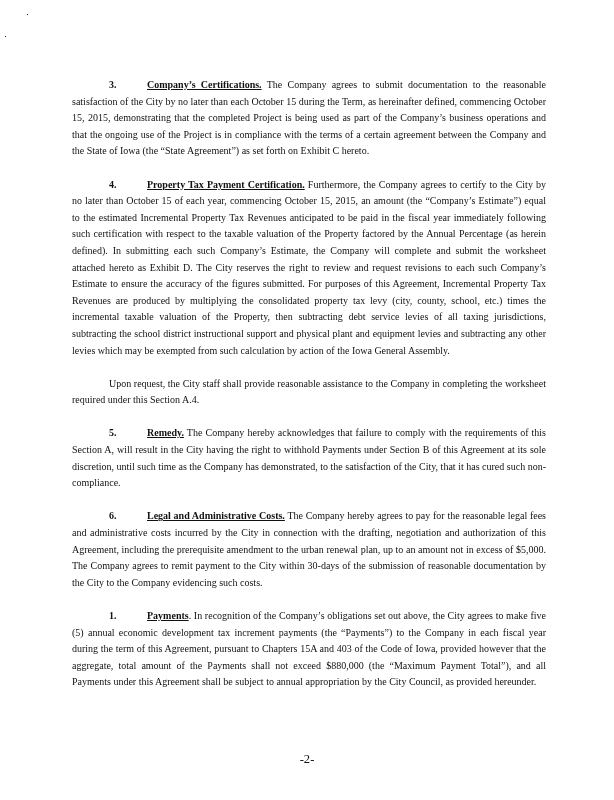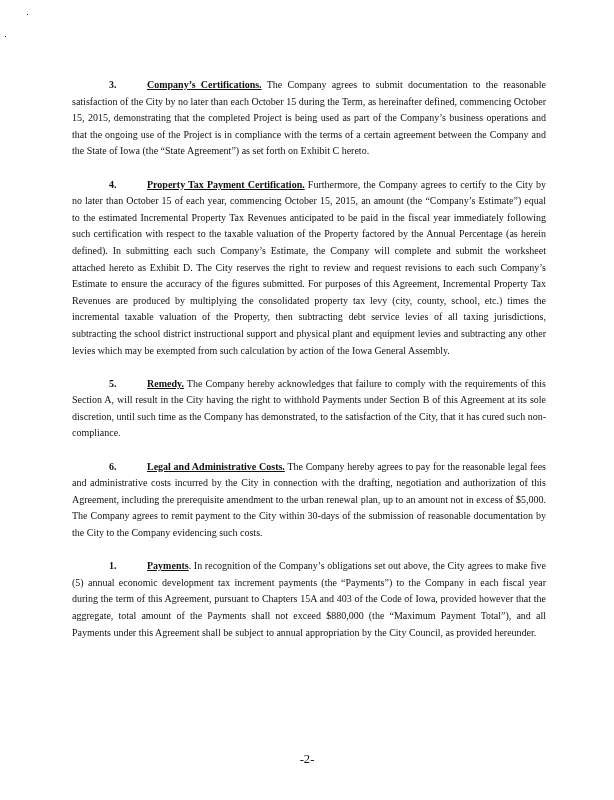--- a/index.html
+++ b/index.html
@@ -20,20 +20,21 @@
 
 <div class="speck" style="left:27px;top:14px;"></div>
 <div class="speck" style="left:5px;top:36px;"></div>
 
 <div class="page">
 
   <p class="para"><span class="num">3.</span><span class="head">Company’s Certifications.</span><span> The Company agrees to submit documentation to the reasonable satisfaction of the City by no later than each October 15 during the Term, as hereinafter defined, commencing October 15, 2015, demonstrating that the completed Project is being used as part of the Company’s business operations and that the ongoing use of the Project is in compliance with the terms of a certain agreement between the Company and the State of Iowa (the “State Agreement”) as set forth on Exhibit C hereto.</span></p>
 
   <p class="para" style="white-space:pre-line;"><span class="num">4.</span><span class="head">Property Tax Payment Certification.</span><span style="white-space:normal;">        Furthermore, the Company agrees to certify to the City by no later than October 15 of each year, commencing October 15, 2015, an amount (the “Company’s Estimate”) equal to the estimated Incremental Property Tax Revenues anticipated to be paid in the fiscal year immediately following such certification with respect to the taxable valuation of the Property factored by the Annual Percentage (as herein defined). In submitting each such Company’s Estimate, the Company will complete and submit the worksheet attached hereto as Exhibit D. The City reserves the right to review and request revisions to each such Company’s Estimate to ensure the accuracy of the figures submitted. For purposes of this Agreement, Incremental Property Tax Revenues are produced by multiplying the consolidated property tax levy (city, county, school, etc.) times the incremental taxable valuation of the Property, then subtracting debt service levies of all taxing jurisdictions, subtracting the school district instructional support and physical plant and equipment levies and subtracting any other levies which may be exempted from such calculation by action of the Iowa General Assembly.</span></p>
 
+  <p class="para indent"><span>Upon request, the City staff shall provide reasonable assistance to the Company in completing the worksheet required under this Section A.4.</span></p>
 
   <p class="para"><span class="num">5.</span><span class="head">Remedy.</span><span>        The Company hereby acknowledges that failure to comply with the requirements of this Section A, will result in the City having the right to withhold Payments under Section B of this Agreement at its sole discretion, until such time as the Company has demonstrated, to the satisfaction of the City, that it has cured such non-compliance.</span></p>
 
   <p class="para"><span class="num">6.</span><span class="head">Legal and Administrative Costs.</span><span>   The Company hereby agrees to pay for the reasonable legal fees and administrative costs incurred by the City in connection with the drafting, negotiation and authorization of this Agreement, including the prerequisite amendment to the urban renewal plan, up to an amount not in excess of $5,000. The Company agrees to remit payment to the City within 30-days of the submission of reasonable documentation by the City to the Company evidencing such costs.</span></p>
 
 
   <p class="para"><span class="num">1.</span><span class="head">Payments</span><span>.      In recognition of the Company’s obligations set out above, the City agrees to make five (5) annual economic development tax increment payments (the “Payments”) to the Company in each fiscal year during the term of this Agreement, pursuant to Chapters 15A and 403 of the Code of Iowa, provided however that the aggregate, total amount of the Payments shall not exceed $880,000 (the “Maximum Payment Total”), and all Payments under this Agreement shall be subject to annual appropriation by the City Council, as provided hereunder.</span></p>
 
 </div>
 

